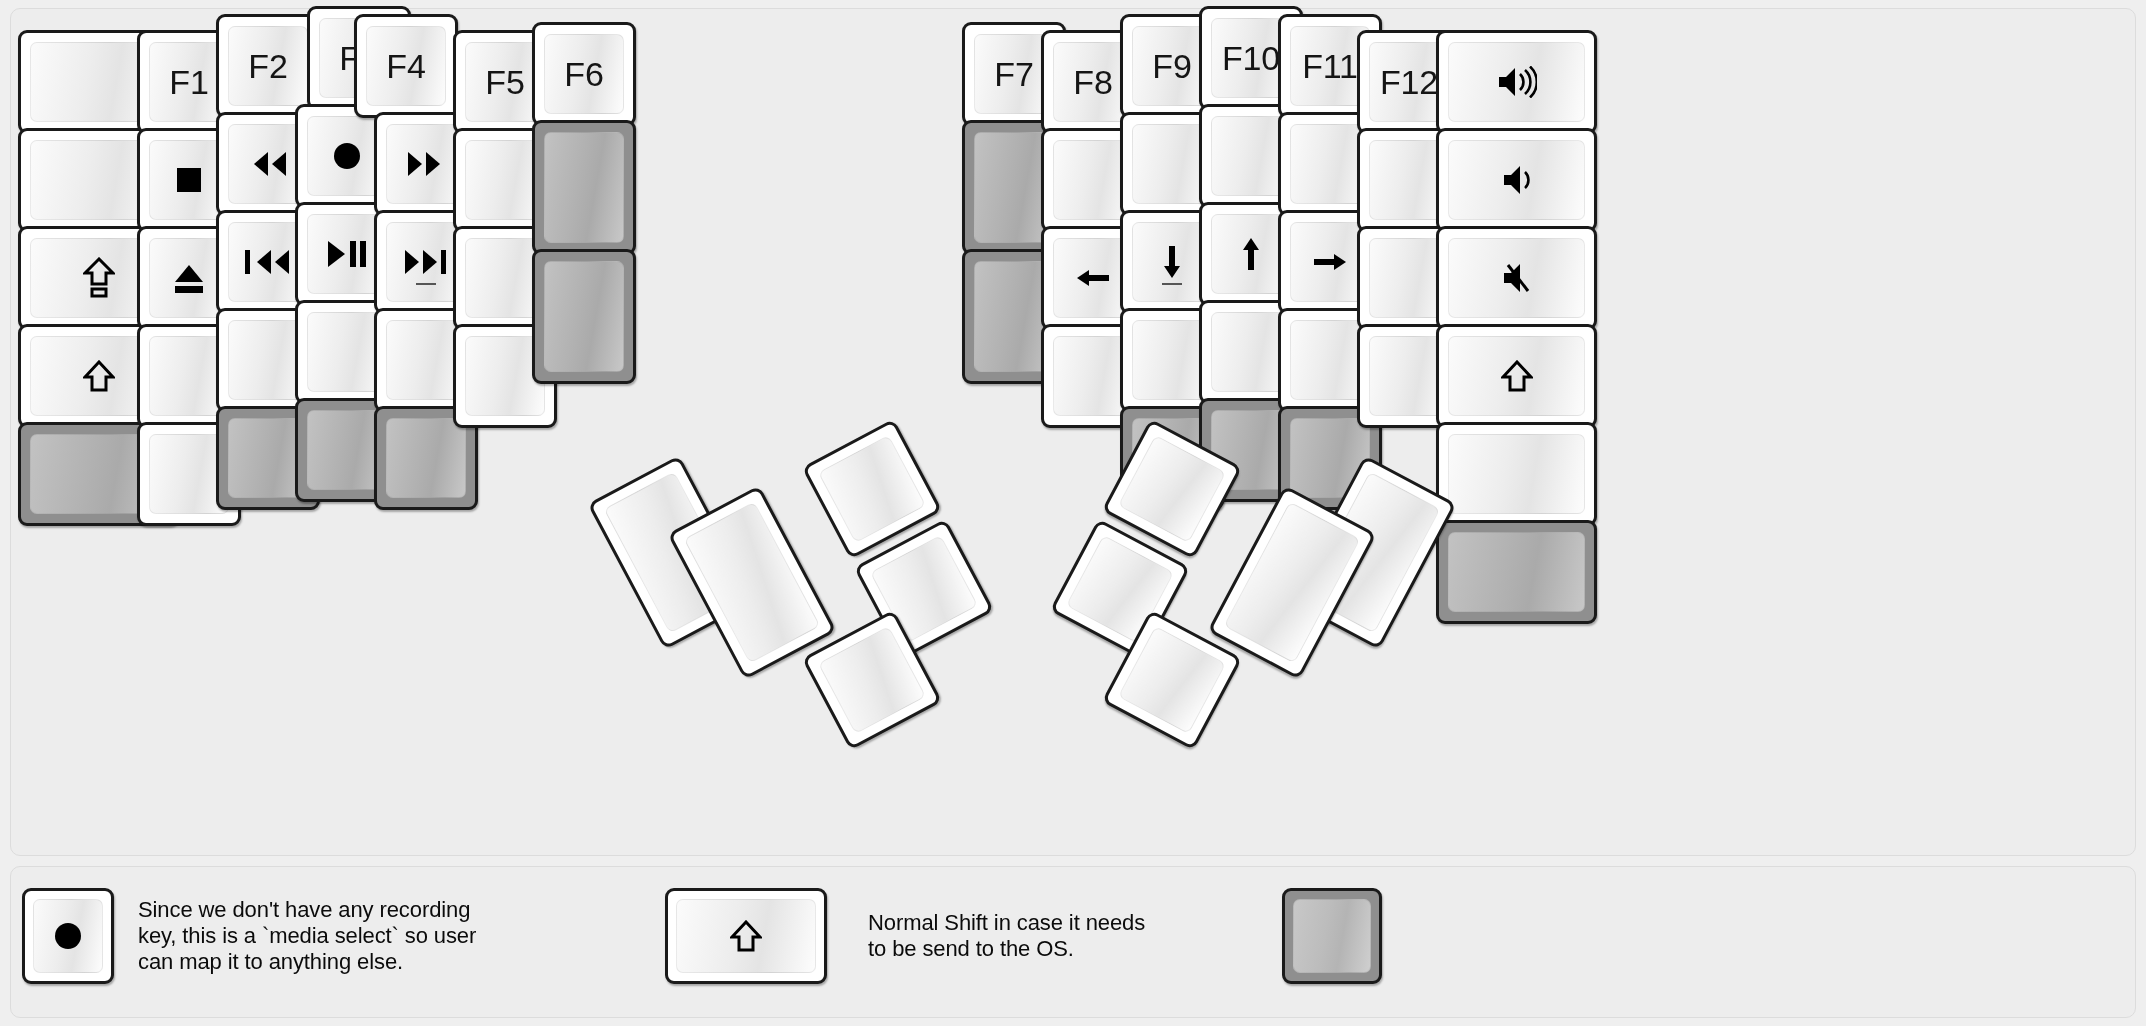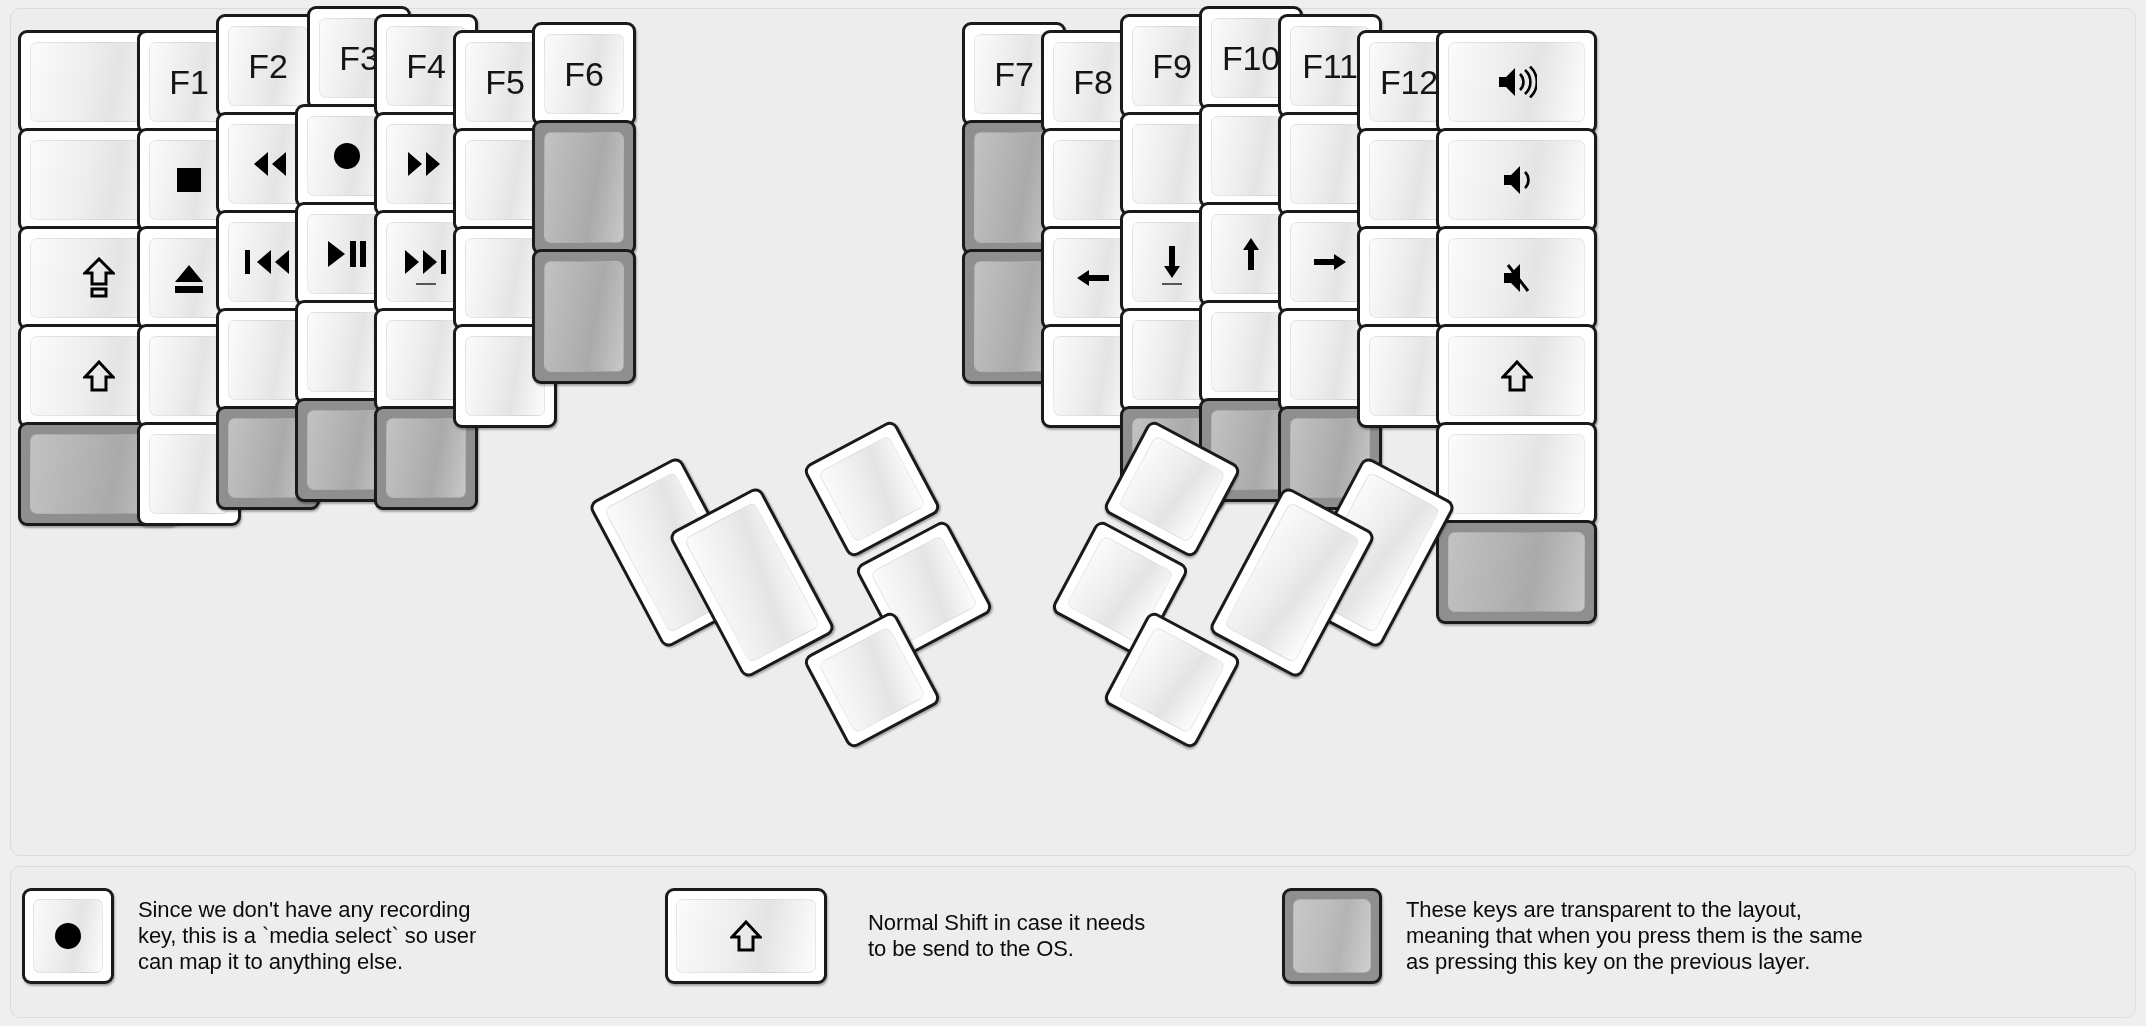--- a/index.html
+++ b/index.html
@@ -231,21 +231,21 @@
             </svg>
           </span>
         </div>
       </div>
       <div class="key" style="left: 295px; top: 300px; width: 104px; height: 104px;">
         <div class="cap"></div>
       </div>
       <div class="key transparent" style="left: 295px; top: 398px; width: 104px; height: 104px;">
         <div class="cap"></div>
       </div>
-      <div class="key" style="left: 374px; top: 14px; width: 104px; height: 104px;">
+      <div class="key" style="left: 354px; top: 14px; width: 104px; height: 104px;">
         <div class="cap">
           <span class="legend-txt">F4</span>
         </div>
       </div>
       <div class="key" style="left: 374px; top: 112px; width: 104px; height: 104px;">
         <div class="cap">
           <span class="glyph">
             <svg width="40" height="26" viewBox="0 0 40 26" fill="#000">
               <polygon points="2,1 2,25 16,13"></polygon>
               <polygon points="20,1 20,25 34,13"></polygon>
@@ -514,18 +514,15 @@
             </span>
           </div>
         </div>
         <div class="legend-desc">Normal Shift in case it needs
 to be send to the OS.</div>
       </div>
       <div class="legend-item" style="left: 1282px; top: 888px;">
         <div class="legend-key transparent" style="width: 100px; height: 96px;">
           <div class="cap"></div>
         </div>
-        <div class="legend-desc">These keys are transparent to the layout,
-meaning that when you press them is the same
-as pressing this key on the previous layer.</div>
       </div>
     </div>
 </div>
 
 </body></html>

